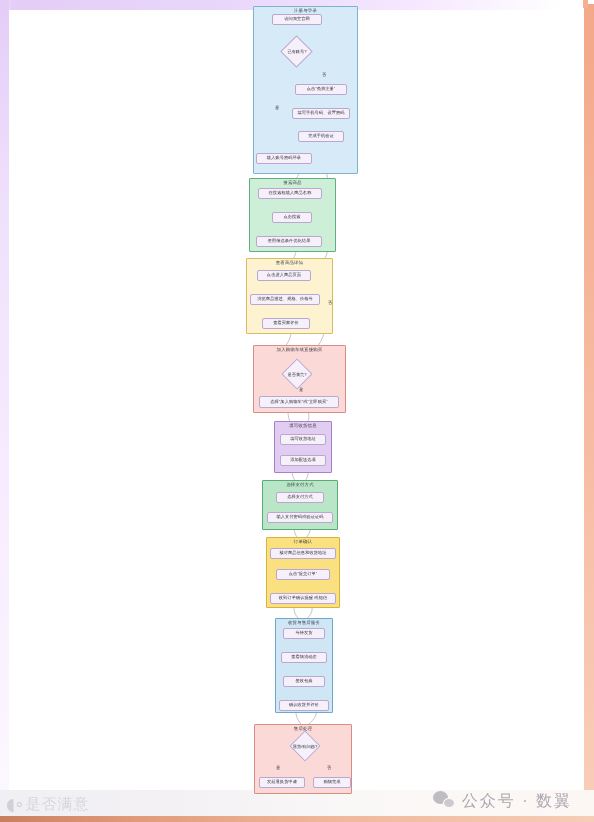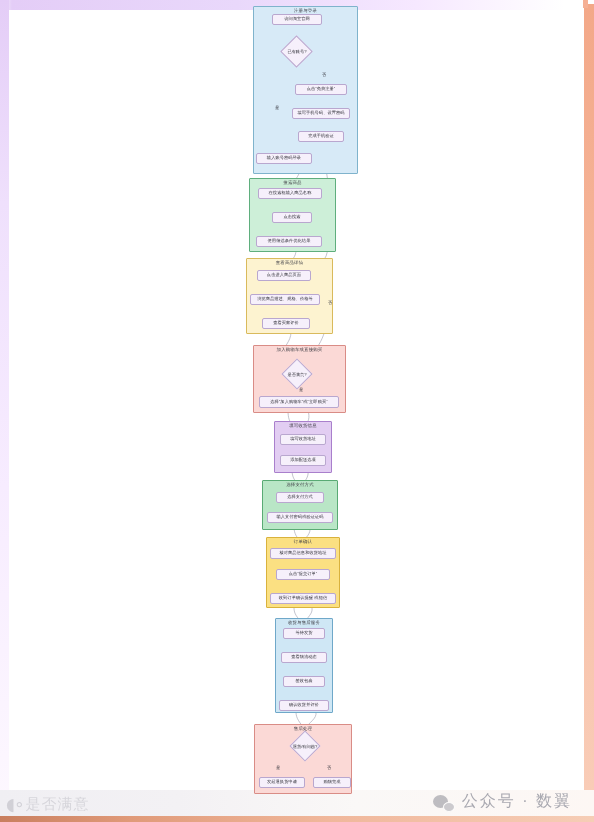--- a/index.html
+++ b/index.html
@@ -56,21 +56,21 @@
   }
   .wm-left .wm-mark {
     font-size: 17px; color: #8b8b96; letter-spacing: -1px;
     font-family: "DejaVu Sans", sans-serif;
   }
   .wm-left .wm-txt {
     font-size: 15px; color: #9a9aa4; letter-spacing: 1px;
   }
   .footer-right {
     position: absolute; right: 22px; bottom: 10px;
-    display: flex; align-items: flex-end; gap: 7px;
+    display: flex; align-items: flex-start; gap: 7px;
   }
   .wechat-icon {
     position: relative; width: 22px; height: 17px;
     opacity: .55;
   }
   .wechat-icon .b1 {
     position: absolute; left: 0; top: 0;
     width: 15px; height: 13px; border-radius: 50%;
     background: #8d8d96;
   }

